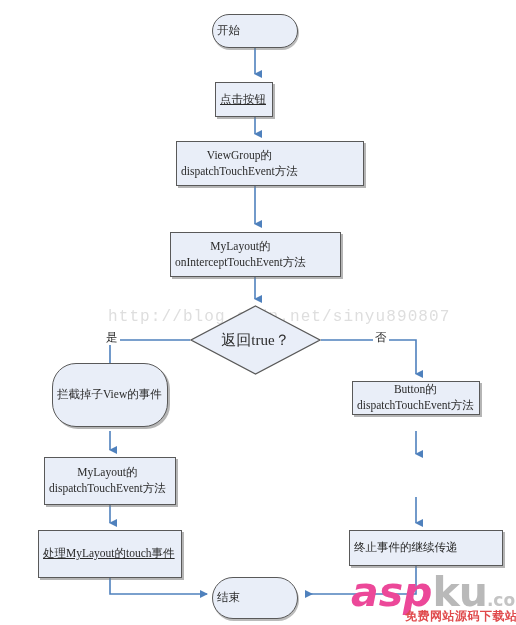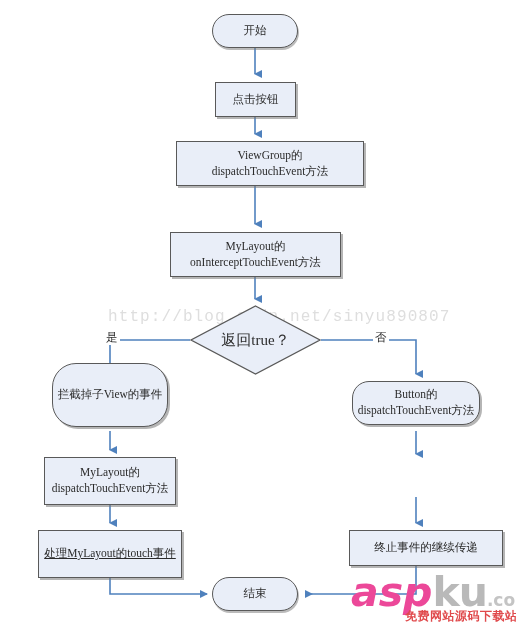--- a/index.html
+++ b/index.html
@@ -25,21 +25,20 @@
     height: 625px;
   }
   .node {
     position: absolute;
     box-sizing: border-box;
     background: #e9eef8;
     border: 1px solid #595959;
     box-shadow: 2px 2px 0 rgba(120,120,120,0.55);
     display: flex;
     align-items: center;
-    justify-content: center;
     text-align: center;
     color: #2b2b2b;
     font-size: 11.5px;
     line-height: 1.35;
     z-index: 3;
   }
   .node.terminator {
     border-radius: 999px;
     box-shadow: 1px 2px 0 rgba(120,120,120,0.5);
   }
@@ -181,21 +180,21 @@
       <path d="M416,566 L416,594 L306,594" marker-end="url(#arrowLeft)"></path>
     </g>
   </svg>
 
   <div id="watermark">http://blog.csdn.net/sinyu890807</div>
 
   <div class="node terminator" style="left:212px; top:14px; width:86px; height:34px;">
     <span class="lbl">开始</span>
   </div>
 
-  <div class="node" style="left:215px; top:82px; width:81px; height:35px;">
+  <div class="node" style="left:215px; top:82px; width:58px; height:35px;text-decoration:underline;">
     <span class="lbl">点击按钮</span>
   </div>
 
   <div class="node" style="left:176px; top:141px; width:188px; height:45px;">
     <span class="lbl">ViewGroup的
 dispatchTouchEvent方法</span>
   </div>
 
   <div class="node" style="left:170px; top:232px; width:171px; height:45px;">
     <span class="lbl">MyLayout的
@@ -218,31 +217,31 @@
 
   <div class="node" style="left:44px; top:457px; width:132px; height:48px;">
     <span class="lbl">MyLayout的
 dispatchTouchEvent方法</span>
   </div>
 
   <div class="node" style="left:38px; top:530px; width:144px; height:48px;text-decoration:underline;">
     <span class="lbl">处理MyLayout的touch事件</span>
   </div>
 
-  <div class="node" style="left:352px; top:381px; width:128px; height:44px;border-radius:17px;">
+  <div class="node" style="left:352px; top:381px; width:128px; height:34px;">
     <span class="lbl">Button的
 dispatchTouchEvent方法</span>
   </div>
 
 
   <div class="node" style="left:349px; top:530px; width:154px; height:36px;">
     <span class="lbl">终止事件的继续传递</span>
   </div>
 
-  <div class="node terminator" style="left:212px; top:577px; width:86px; height:34px;">
+  <div class="node terminator" style="left:212px; top:577px; width:86px; height:42px;">
     <span class="lbl">结束</span>
   </div>
 
   <div id="logo">
     <div class="logo-main">
       <span class="asp">asp</span><span class="ku">ku</span><span class="dotcom">.com</span>
     </div>
     <div class="logo-sub">免费网站源码下载站!</div>
   </div>
 

